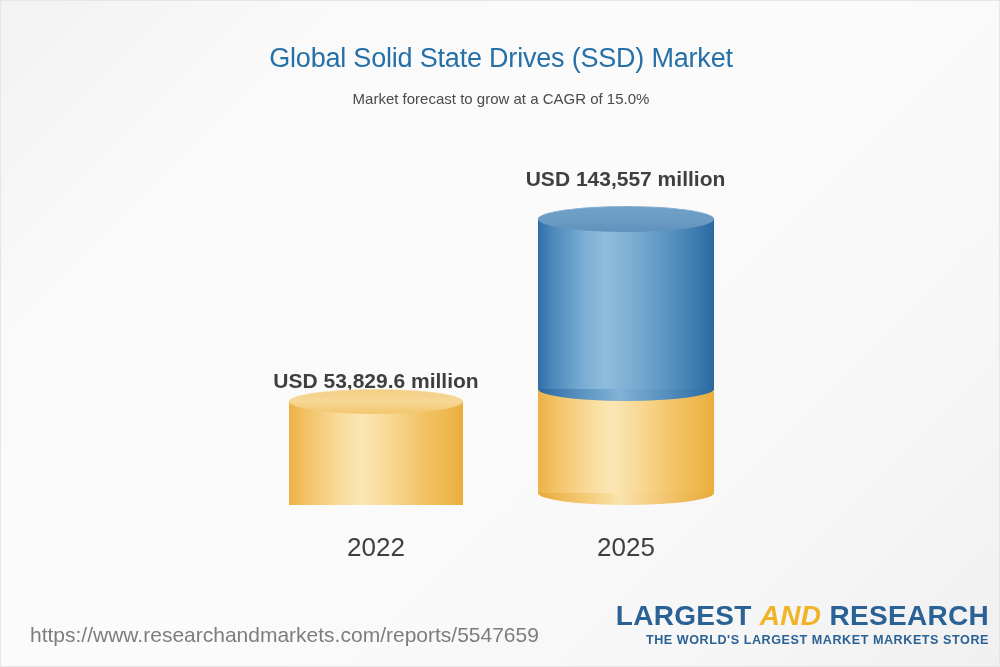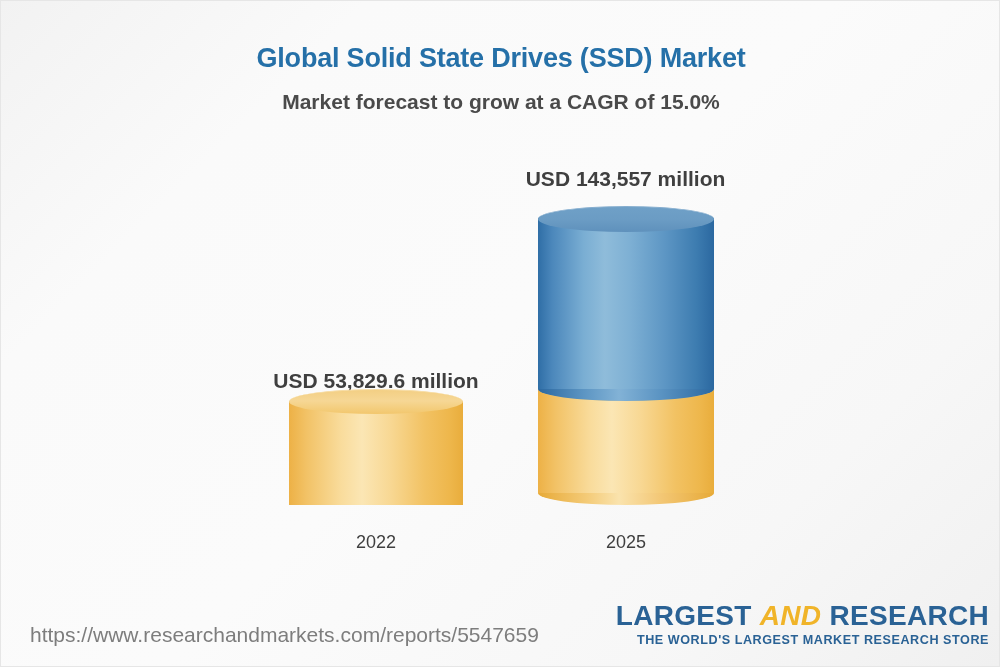--- a/index.html
+++ b/index.html
@@ -22,32 +22,32 @@
   }
 
   
   .chart-title {
     position: absolute;
     left: 0;
     top: 42px;
     width: 1000px;
     text-align: center;
     font-size: 27px;
-    font-weight: bold;
+    font-weight: normal;
     color: #2570a8;
     letter-spacing: -0.2px;
   }
   .chart-subtitle {
     position: absolute;
     left: 0;
     top: 89px;
     width: 1000px;
     text-align: center;
-    font-size: 21px;
-    font-weight: bold;
+    font-size: 15px;
+    font-weight: normal;
     color: #4a4a4a;
   }
 
   
   .plot {
     position: absolute;
     left: 0;
     top: 0;
     width: 915px;
     height: 667px;
@@ -229,21 +229,21 @@
     left: 0;
     top: 166px;
     width: 1249px;
     text-align: center;
   }
 
   
   .cat-label {
     position: absolute;
     top: 531px;
-    font-size: 18px;
+    font-size: 26px;
     color: #3f3f3f;
     text-align: center;
   }
   .cat-2022 { left: 288px; width: 174px; }
   .cat-2029 { left: 537px; width: 176px; }
 
   
   .footer-url {
     position: absolute;
     left: 29px;
@@ -307,16 +307,16 @@
 
     <div class="cat-label cat-2022">2022</div>
     <div class="cat-label cat-2029">2025</div>
 
   </div>
 
   <div class="footer-url">https://www.researchandmarkets.com/reports/5547659</div>
 
   <div class="logo">
     <div class="logo-main"><span>LARGEST </span><span class="logo-and">AND</span><span> RESEARCH</span></div>
-    <div class="logo-tag">THE WORLD'S LARGEST MARKET RESEARCH STORE</div>
+    <div class="logo-tag">THE WORLD'S LARGEST MARKET MARKETS STORE</div>
   </div>
 
 </div>
 
 </body></html>

